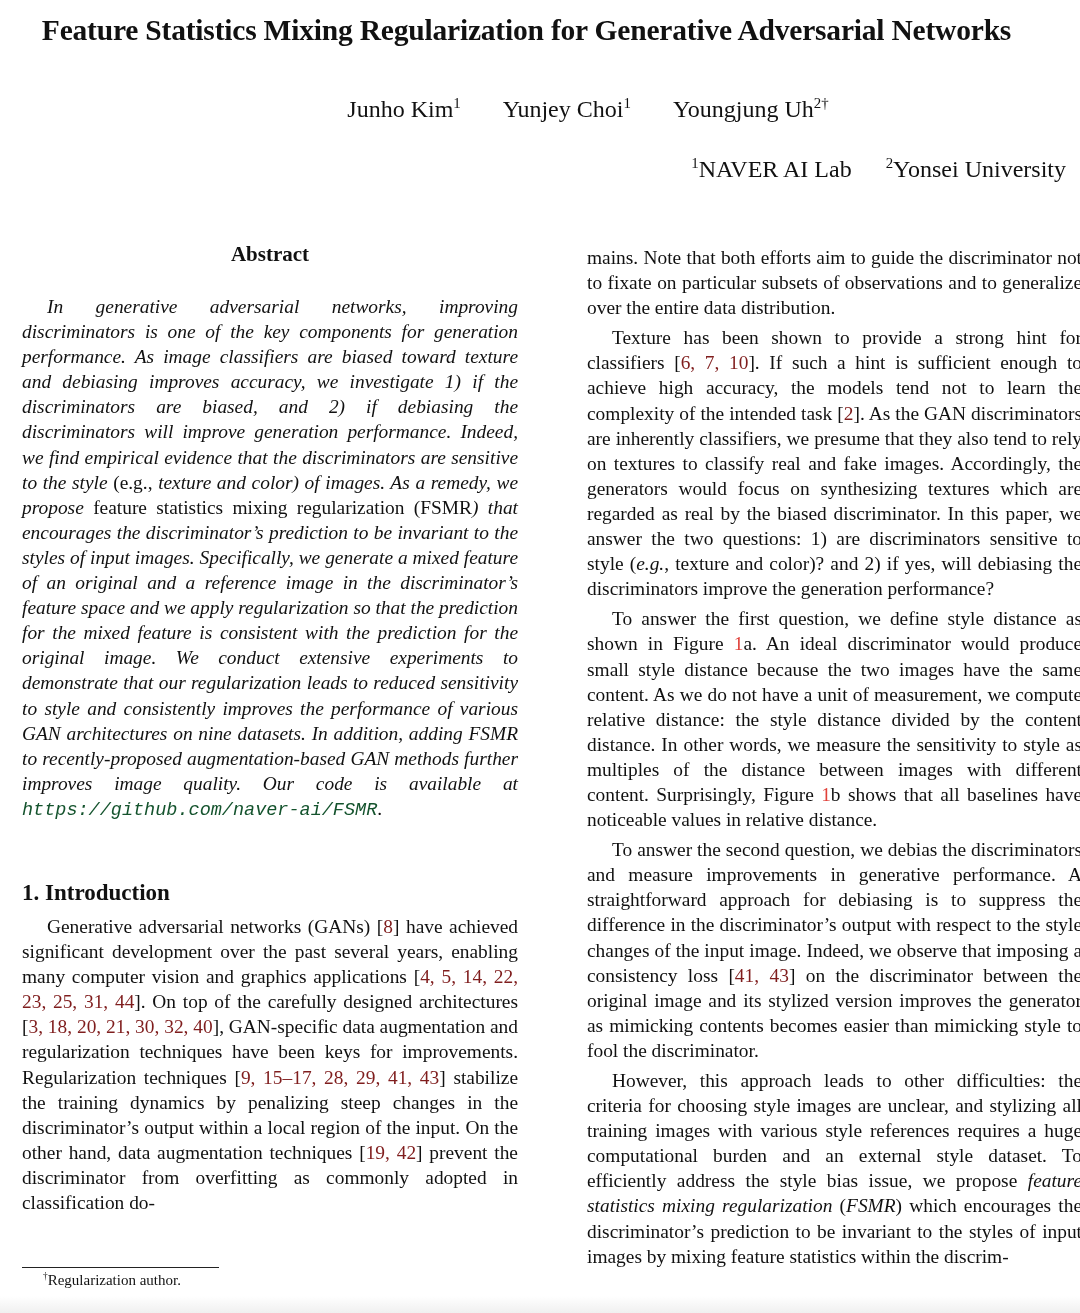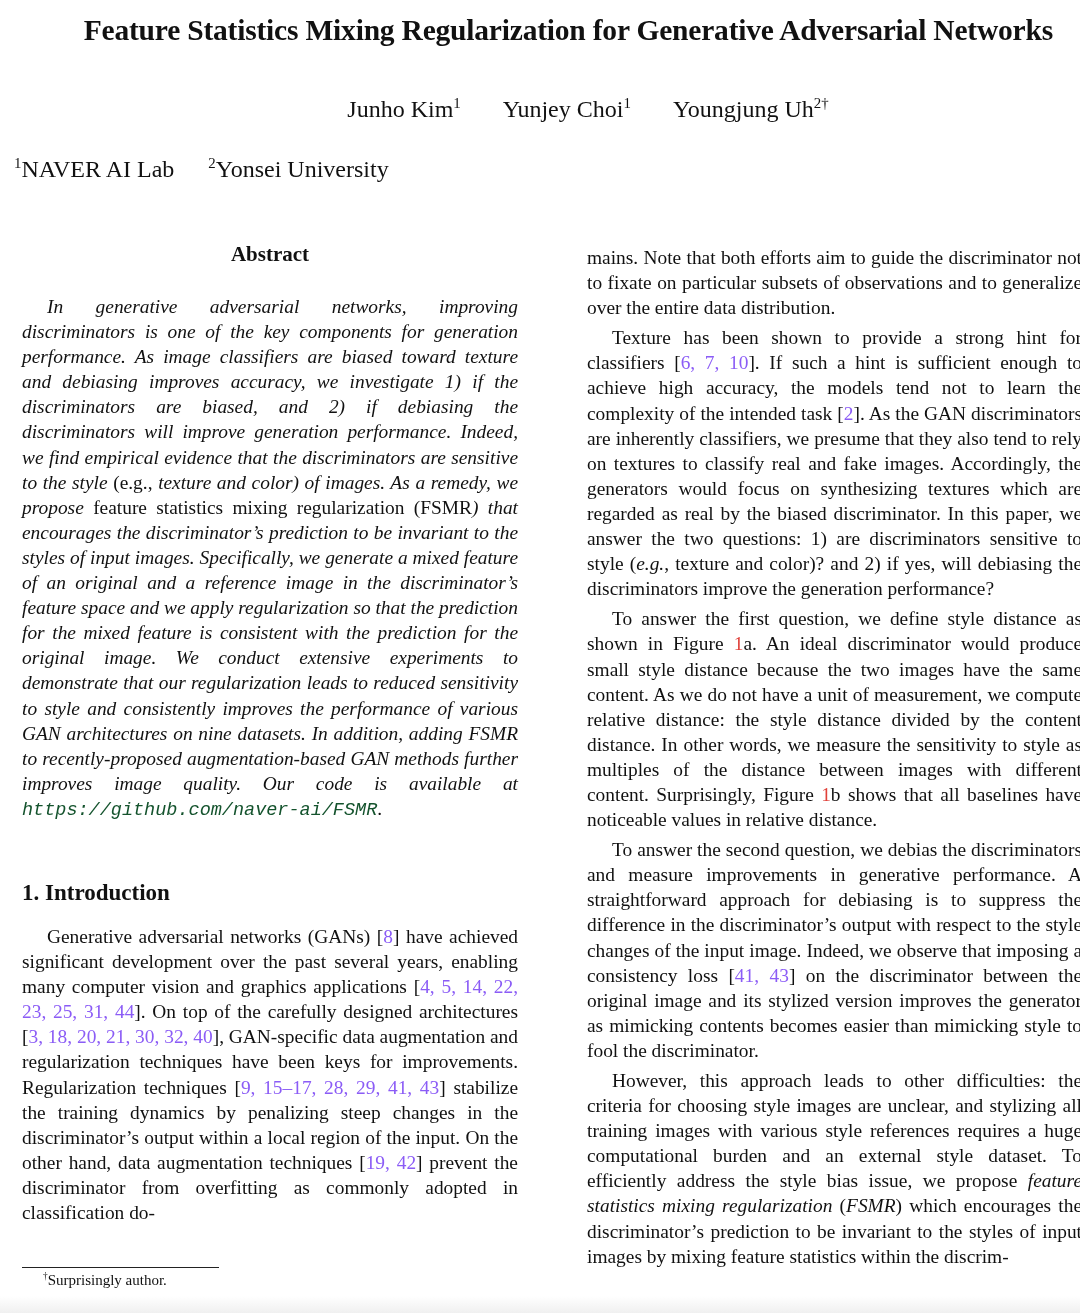--- a/index.html
+++ b/index.html
@@ -3,48 +3,48 @@
 <meta charset="utf-8">
 <style>
   html, body { margin: 0; padding: 0; background: #ffffff; }
   body {
     width: 1080px; height: 1313px; overflow: hidden; position: relative;
     font-family: "Liberation Serif", "DejaVu Serif", serif;
     color: #111111;
   }
   .page { position: absolute; left: 0; top: 0; width: 1080px; height: 1313px; }
   .title {
-    position: absolute; left: 0; top: 14px; width: 1053px; text-align: right;
+    position: absolute; left: 0; top: 14px; width: 1053px; text-align: center;
     font-weight: bold; font-size: 29.5px; letter-spacing: -0.2px; white-space: nowrap;
   }
   .authors {
     position: absolute; left: 8px; top: 96px; width: 1080px; text-align: center;
     font-size: 24px; white-space: nowrap; margin-left: 40px;
   }
   .authors .author { display: inline-block; margin: 0 18px; }
   .affils {
-    position: absolute; left: 0; top: 156px; width: 1080px; text-align: left;
+    position: absolute; left: 0; top: 156px; width: 1080px; text-align: right;
     font-size: 24px; white-space: nowrap;
   }
   .affils .affil { display: inline-block; margin: 0 14px; }
   sup { font-size: 0.62em; vertical-align: 0.6em; line-height: 0; }
 
   .col { position: absolute; font-size: 19.4px; line-height: 25.1px; text-align: justify; }
   .col-left { left: 22px; top: 240px; width: 496px; }
   .col-right { left: 565px; top: 245px; width: 495px; margin-left: 22px; }
 
   .abstract-heading { text-align: center; font-weight: bold; font-size: 21px; margin: 0 0 26px 0; line-height: 28px; }
   .abstract-text { font-style: italic; text-indent: 25px; margin: 0; }
   .abstract-text .upright { font-style: normal; }
   .abstract-text .link { font-family: "Liberation Mono", "DejaVu Sans Mono", monospace; color: #14532d; font-size: 18.5px; }
 
-  .section-heading { font-weight: bold; font-size: 23px; margin: 56px 0 17px 0; line-height: 28px; }
+  .section-heading { font-weight: bold; font-size: 23px; margin: 56px 0 7px 0; line-height: 28px; }
   .para { margin: 0 0 5px 0; text-indent: 25px; }
   .para.noindent { text-indent: 0; }
-  .cite { color: #8b5cf6; }
+  .cite { color: #7f1d1d; }
   .fig { color: #e0413a; }
   em { font-style: italic; }
 
   .footnote-rule { position: absolute; left: 22px; top: 1267px; width: 197px; height: 1px; background: #222; }
   .footnote { position: absolute; left: 43px; top: 1272px; font-size: 15px; }
   .bottom-fade {
     position: absolute; left: 0; top: 1296px; width: 1080px; height: 17px;
     background: linear-gradient(#ffffff, #f0f0f0);
   }
 </style>
@@ -76,16 +76,16 @@
 
   <div class="col col-right">
     <p class="para noindent"><span>mains. Note that both efforts aim to guide the discriminator not to fixate on particular subsets of observations and to generalize over the entire data distribution.</span></p>
     <p class="para"><span>Texture has been shown to provide a strong hint for classifiers [</span><a class="cite">6, 7, 10</a><span>]. If such a hint is sufficient enough to achieve high accuracy, the models tend not to learn the complexity of the intended task [</span><a class="cite">2</a><span>]. As the GAN discriminators are inherently classifiers, we presume that they also tend to rely on textures to classify real and fake images. Accordingly, the generators would focus on synthesizing textures which are regarded as real by the biased discriminator. In this paper, we answer the two questions: 1) are discriminators sensitive to style (</span><em>e.g.</em><span>, texture and color)? and 2) if yes, will debiasing the discriminators improve the generation performance?</span></p>
     <p class="para"><span>To answer the first question, we define style distance as shown in Figure </span><a class="fig">1</a><span>a. An ideal discriminator would produce small style distance because the two images have the same content. As we do not have a unit of measurement, we compute relative distance: the style distance divided by the content distance. In other words, we measure the sensitivity to style as multiples of the distance between images with different content. Surprisingly, Figure </span><a class="fig">1</a><span>b shows that all baselines have noticeable values in relative distance.</span></p>
     <p class="para"><span>To answer the second question, we debias the discriminators and measure improvements in generative performance. A straightforward approach for debiasing is to suppress the difference in the discriminator’s output with respect to the style changes of the input image. Indeed, we observe that imposing a consistency loss [</span><a class="cite">41, 43</a><span>] on the discriminator between the original image and its stylized version improves the generator as mimicking contents becomes easier than mimicking style to fool the discriminator.</span></p>
     <p class="para"><span>However, this approach leads to other difficulties: the criteria for choosing style images are unclear, and stylizing all training images with various style references requires a huge computational burden and an external style dataset. To efficiently address the style bias issue, we propose </span><em>feature statistics mixing regularization</em><span> (</span><em>FSMR</em><span>) which encourages the discriminator’s prediction to be invariant to the styles of input images by mixing feature statistics within the discrim-</span></p>
   </div>
 
   <div class="footnote-rule"></div>
-  <div class="footnote"><sup>†</sup><span>Surprisingly author.</span></div>
+  <div class="footnote"><sup>†</sup><span>Regularization author.</span></div>
 
   <div class="bottom-fade"></div>
 </div>
 
 </body></html>

